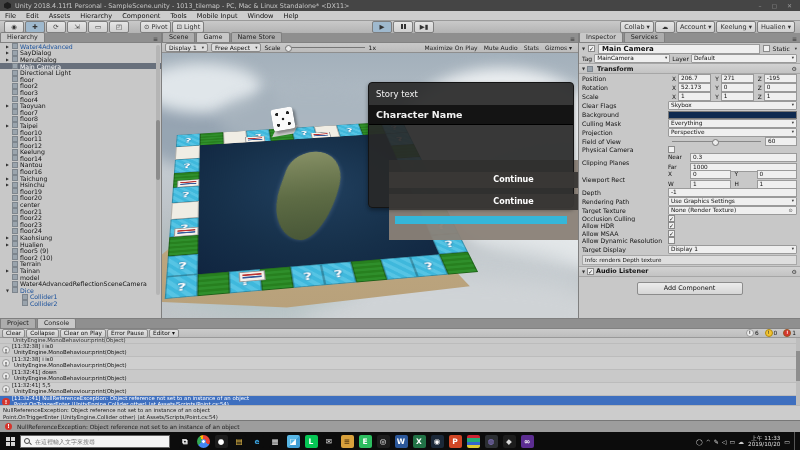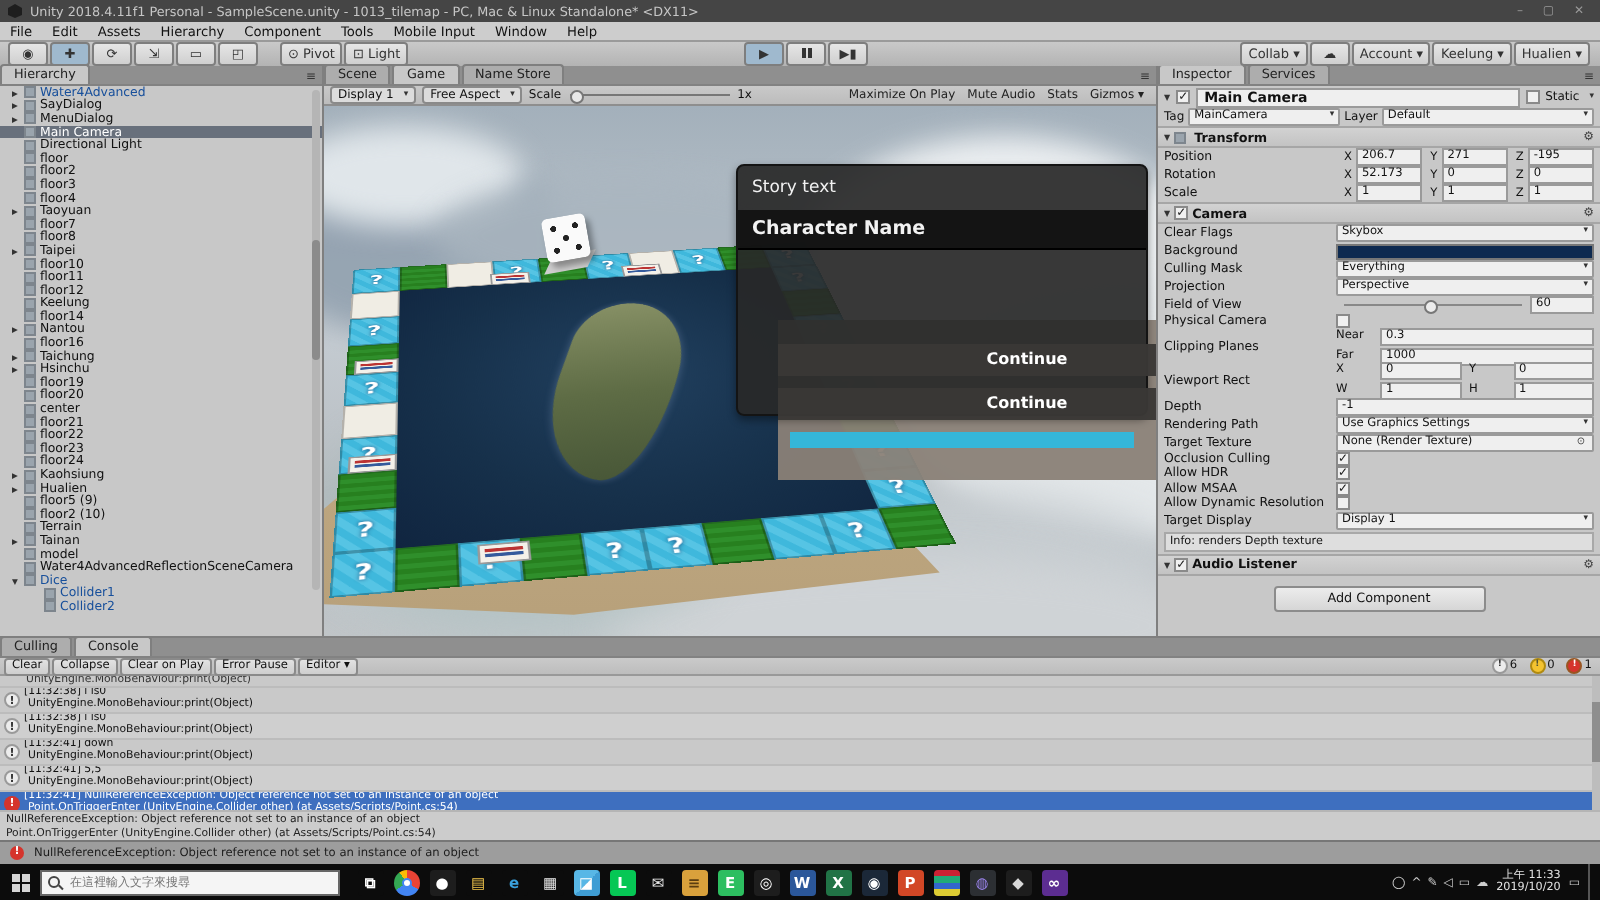--- a/index.html
+++ b/index.html
@@ -610,26 +610,20 @@
       <div class="irow">
      <span class="ilbl">Scale</span>
      <span class="axis">X</span>
         <span class="axfld">1</span>
      <span class="axis">Y</span>
         <span class="axfld">1</span>
      <span class="axis">Z</span>
         <span class="axfld">1</span>
       </div>
     </div>
-  <div class="comp-h">
-    <span class="fold">▼</span>
-      <span class="cb">✓</span>
-    <span>Camera</span>
-      <span class="gear">⚙</span>
-  </div>
   <div id="camera-rows">
       <div class="irow">
         <span class="ilbl">Clear Flags</span>
       <span class="ifld">
           <span>Skybox</span>
           <span class="dd">▾</span>
         </span>
       </div>
       <div class="irow">
         <span class="ilbl">Background</span>
@@ -742,21 +736,21 @@
     <span class="fold">▼</span>
       <span class="cb">✓</span>
     <span>Audio Listener</span>
       <span class="gear">⚙</span>
   </div>
   <div id="add-comp">Add Component</div>
 </div>
 
 <div class="abs" id="bottom">
   <div class="tabstrip" id="bottom-tabs">
-      <span class="tab">Culling</span>
+      <span class="tab">Project</span>
       <span class="tab active">Console</span>
     </div>
   <div id="console-toolbar">
       <span class="cbtn">Clear</span>
       <span class="cbtn">Collapse</span>
       <span class="cbtn">Clear on Play</span>
       <span class="cbtn">Error Pause</span>
       <span class="cbtn">Editor ▾</span>
       <span id="console-counts">
       <span class="badge"><span class="bicon i">!</span>6</span>

